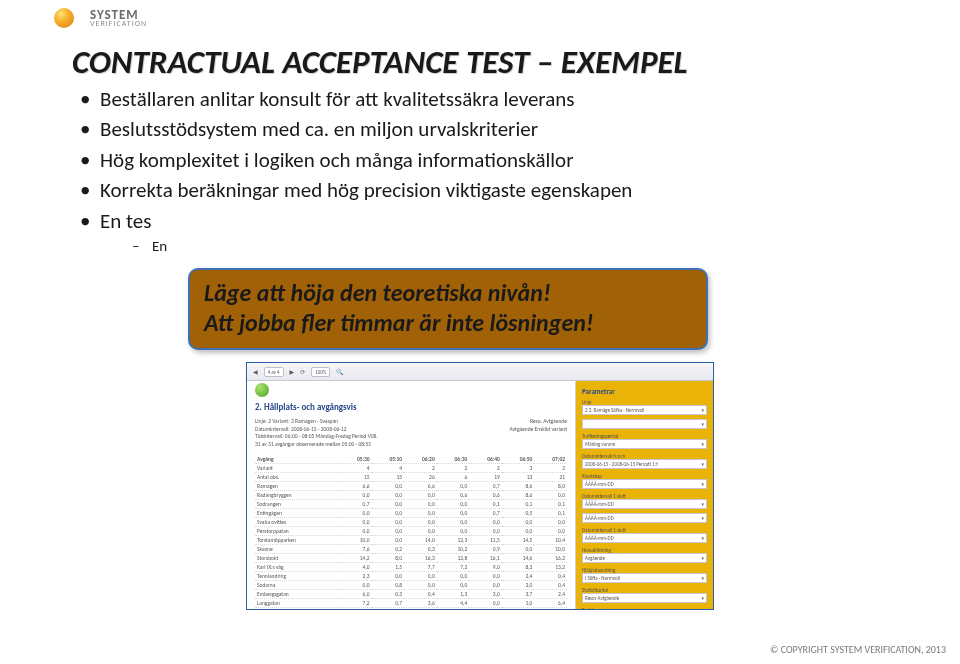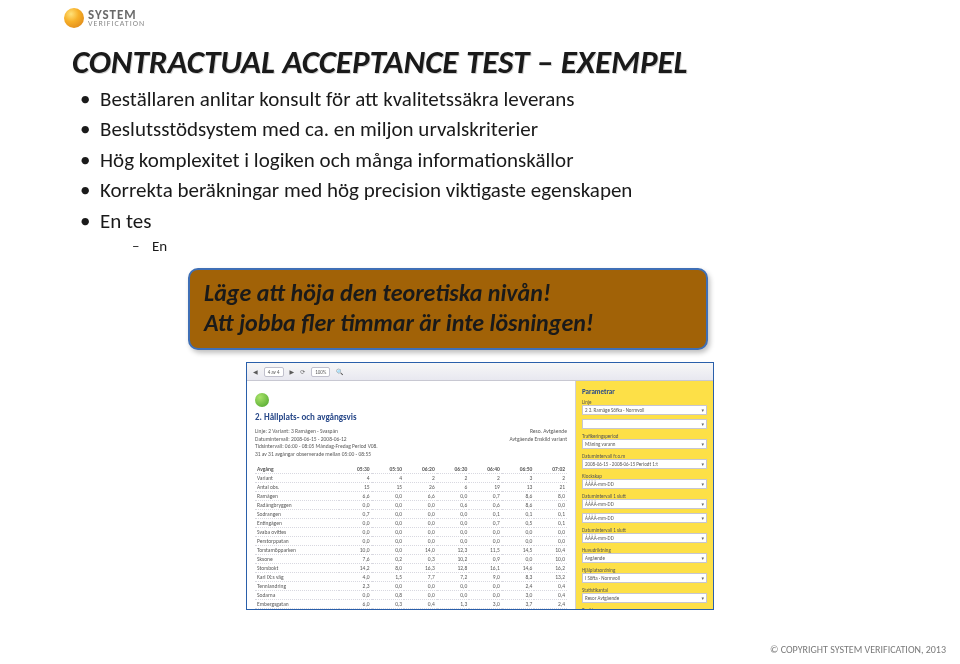--- a/index.html
+++ b/index.html
@@ -7,24 +7,24 @@
     width: 960px;
     height: 664px;
     font-family: Calibri, Arial, sans-serif;
     background: #ffffff;
     position: relative;
     overflow: hidden;
   }
   .logo {
     position: absolute;
     top: 8px;
-    left: 64px;
+    left: 54px;
     display: flex;
     align-items: center;
-    gap: 4px;
+    gap: 16px;
   }
   .logo-ball {
     width: 20px;
     height: 20px;
     border-radius: 50%;
     background: radial-gradient(circle at 35% 30%, #ffe27a 0%, #f7b029 40%, #d77c14 100%);
   }
   .logo-text {
     display: flex;
     flex-direction: column;
@@ -140,25 +140,25 @@
     display: flex;
     align-items: center;
     padding: 0 3px;
   }
   .ss-body {
     display: flex;
     height: 230px;
   }
   .ss-left {
     flex: 1 1 auto;
-    padding: 12px 8px;
+    padding: 2px 8px;
   }
   .ss-right {
     width: 138px;
-    background: #fde047;
+    background: #eab308;
     border-left: 1px solid #d0d0da;
     padding: 6px 6px;
   }
   .ss-circle {
     width: 14px; height: 14px; border-radius: 50%;
     background: radial-gradient(circle at 35% 30%, #a9e36a, #4aa22a);
     display: inline-block;
     vertical-align: middle;
     margin-right: 4px;
   }

